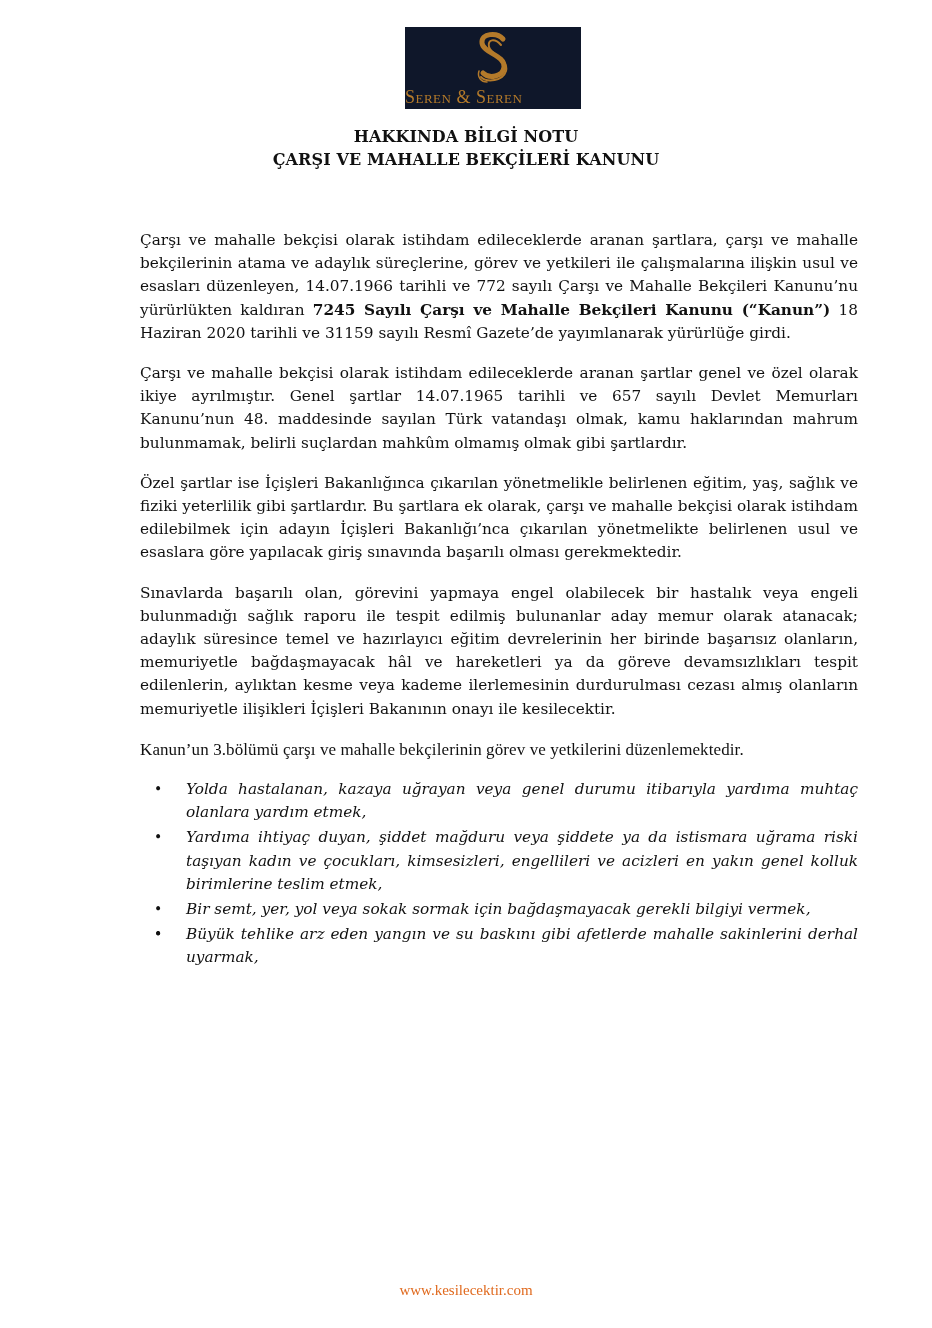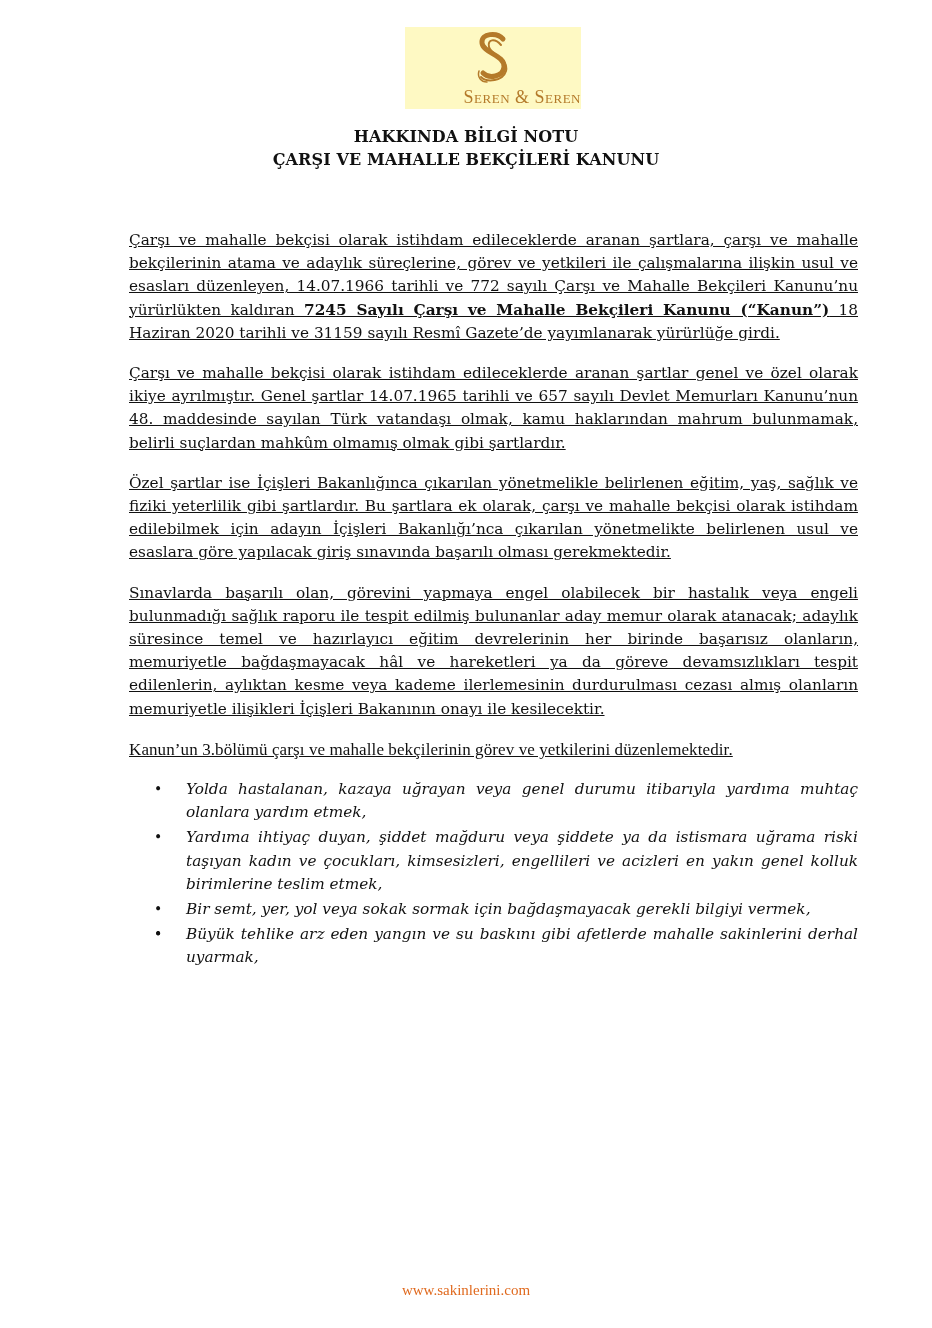--- a/index.html
+++ b/index.html
@@ -14,22 +14,22 @@
       overflow: hidden;
       font-family: "DejaVu Serif", "Liberation Serif", serif;
       color: #111111;
     }
     .logo {
       position: absolute;
       left: 405px;
       top: 27px;
       width: 176px;
       height: 82px;
-      background: #fef9c3;
-      text-align: right;
+      background: #0f172a;
+      text-align: left;
     }
     .logo-mark {
       position: absolute;
       left: 0;
       right: 0;
       top: 2px;
       height: 58px;
     }
     .logo-text {
       position: absolute;
@@ -57,22 +57,21 @@
     .content {
       position: absolute;
       left: 128px;
       top: 229px;
       width: 730px;
       font-size: 15.3px;
       line-height: 23.2px;
       text-align: justify;
     }
     .content p {
-      margin: 0 0 17px 1px;
-      text-decoration: underline;
+      margin: 0 0 17px 12px;
     }
     .content .bold {
       font-weight: bold;
     }
     .content p.dense {
       font-family: "Liberation Serif", serif;
       font-size: 17px;
       letter-spacing: 0.1px;
     }
     .madde {
@@ -143,13 +142,13 @@
 
   <ul class="duties">
     <li><span class="bullet">•</span><span>Yolda hastalanan, kazaya uğrayan veya genel durumu itibarıyla yardıma muhtaç olanlara yardım etmek,</span></li>
     <li><span class="bullet">•</span><span>Yardıma ihtiyaç duyan, şiddet mağduru veya şiddete ya da istismara uğrama riski taşıyan kadın ve çocukları, kimsesizleri, engellileri ve acizleri en yakın genel kolluk birimlerine teslim etmek,</span></li>
     <li><span class="bullet">•</span><span>Bir semt, yer, yol veya sokak sormak için bağdaşmayacak gerekli bilgiyi vermek,</span></li>
     <li><span class="bullet">•</span></li>
     <li><span class="bullet">•</span><span>Büyük tehlike arz eden yangın ve su baskını gibi afetlerde mahalle sakinlerini derhal uyarmak,</span></li>
   </ul>
 </div>
 
-<div class="footer">www.sakinlerini.com</div>
+<div class="footer">www.kesilecektir.com</div>
 
 </body></html>

